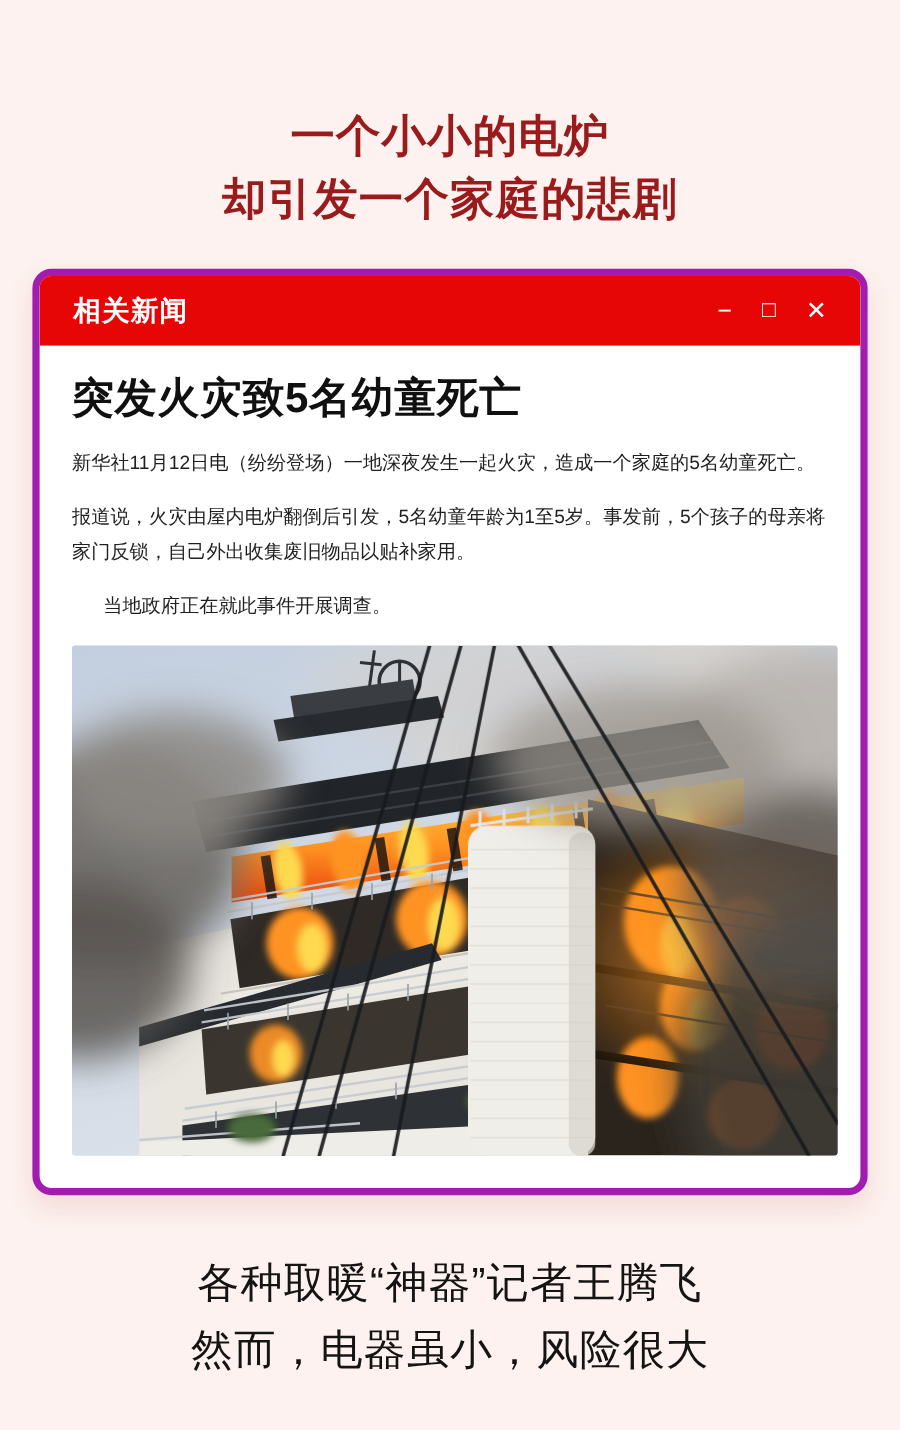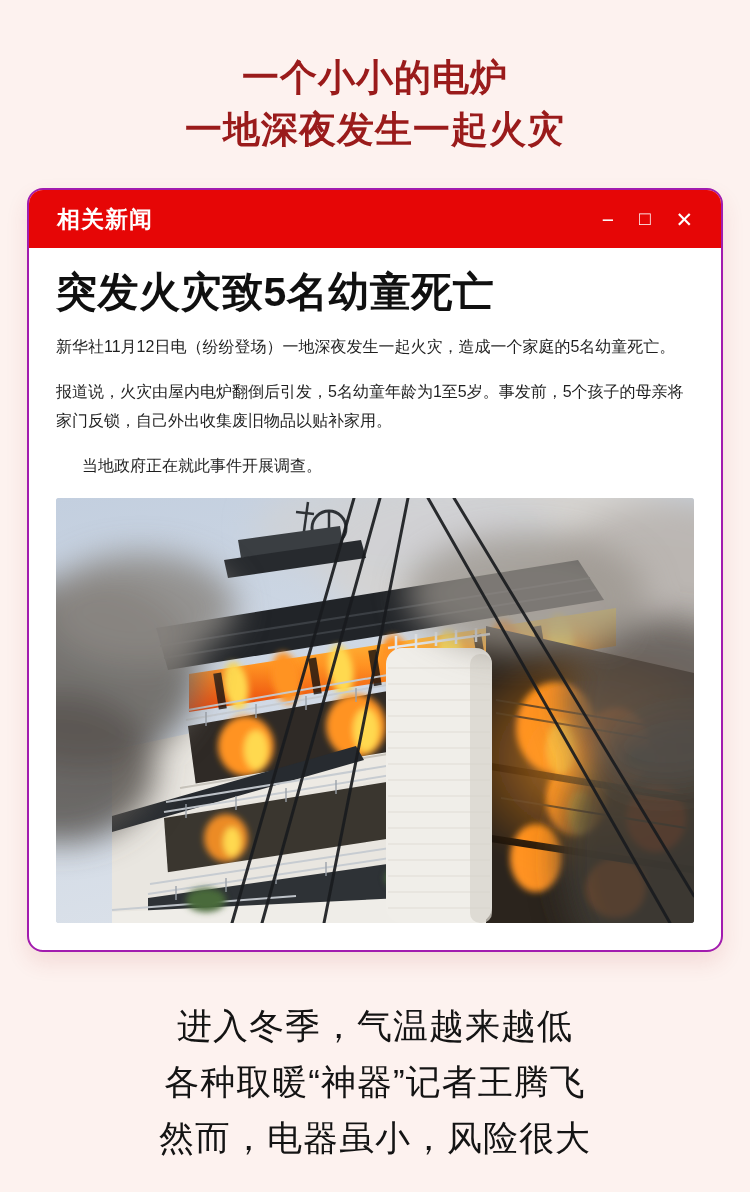--- a/index.html
+++ b/index.html
@@ -2,54 +2,54 @@
 <html><head>
 <meta charset="utf-8">
 <style>
   * { margin:0; padding:0; box-sizing:border-box; }
   html,body { width:750px; }
   body { font-family:"Liberation Sans","DejaVu Sans",sans-serif; }
   .page { width:750px; height:1192px; background:#fdf2ef; overflow:hidden; }
 
   
   .hero { padding-top:52px; text-align:center; color:#9a1b1b; font-weight:700;
-          font-size:37px; line-height:52px; letter-spacing:1px; }
+          font-size:37px; line-height:52px; letter-spacing:1px;margin-top:36px; }
 
   
   .news-window { width:696px; margin:32px auto 0; background:#ffffff;
-                 border:2px solid #a21caf; border-radius:16px; overflow:hidden;
+                 border:6px solid #a21caf; border-radius:16px; overflow:hidden;
                  box-shadow:0 10px 22px rgba(170,50,50,.12); }
   .titlebar { height:58px; background:#e60606; color:#ffffff; display:flex;
               align-items:center; justify-content:space-between; padding:0 28px; }
   .titlebar-title { font-size:23px; font-weight:700; letter-spacing:1px; }
   .window-controls { display:flex; align-items:center; gap:25px; }
   .wc { font-size:21px; line-height:1; cursor:pointer; user-select:none; }
   .wc.max { font-size:19px; transform:translateY(-1px); }
 
   .window-body { padding:24px 27px 27px; }
-  .headline { font-size:41px; font-weight:800; color:#101010; line-height:40px;
+  .headline { font-size:35px; font-weight:800; color:#101010; line-height:40px;
               margin-bottom:20px; letter-spacing:0.5px; }
   .para { font-size:16px; color:#1f1f1f; line-height:29px; margin-bottom:16px; }
   .para:last-of-type { margin-bottom:0;margin-left:26px; }
   .photo { margin-top:18px; width:638px; height:425px; border-radius:3px;
            overflow:hidden; background:#c6d2e0; }
   .photo svg { display:block; }
 
   
   .outro { margin-top:46px; text-align:center; color:#141414; font-size:35px;
            line-height:56px; letter-spacing:1px; }
 </style>
 </head>
 <body>
 
 <div class="page">
 
   <header class="hero">
     <div>一个小小的电炉</div>
-    <div>一地深夜发生一起火灾</div>
+    <div>却引发一个家庭的悲剧</div>
   </header>
 
   <section class="news-window">
     <div class="titlebar">
       <span class="titlebar-title">相关新闻</span>
       <div class="window-controls">
         <span class="wc">−</span>
         <span class="wc max">□</span>
         <span class="wc">✕</span>
       </div>
@@ -253,18 +253,17 @@
             <line x1="352" y1="0" x2="268" y2="425"></line>
             <line x1="372" y1="0" x2="614" y2="425"></line>
             <line x1="398" y1="0" x2="638" y2="398"></line>
           </g>
         </svg>
       </div>
     </div>
   </section>
 
   <footer class="outro">
-    <div>进入冬季，气温越来越低</div>
     <div>各种取暖“神器”记者王腾飞</div>
     <div>然而，电器虽小，风险很大</div>
   </footer>
 
 </div>
 
 </body></html>

